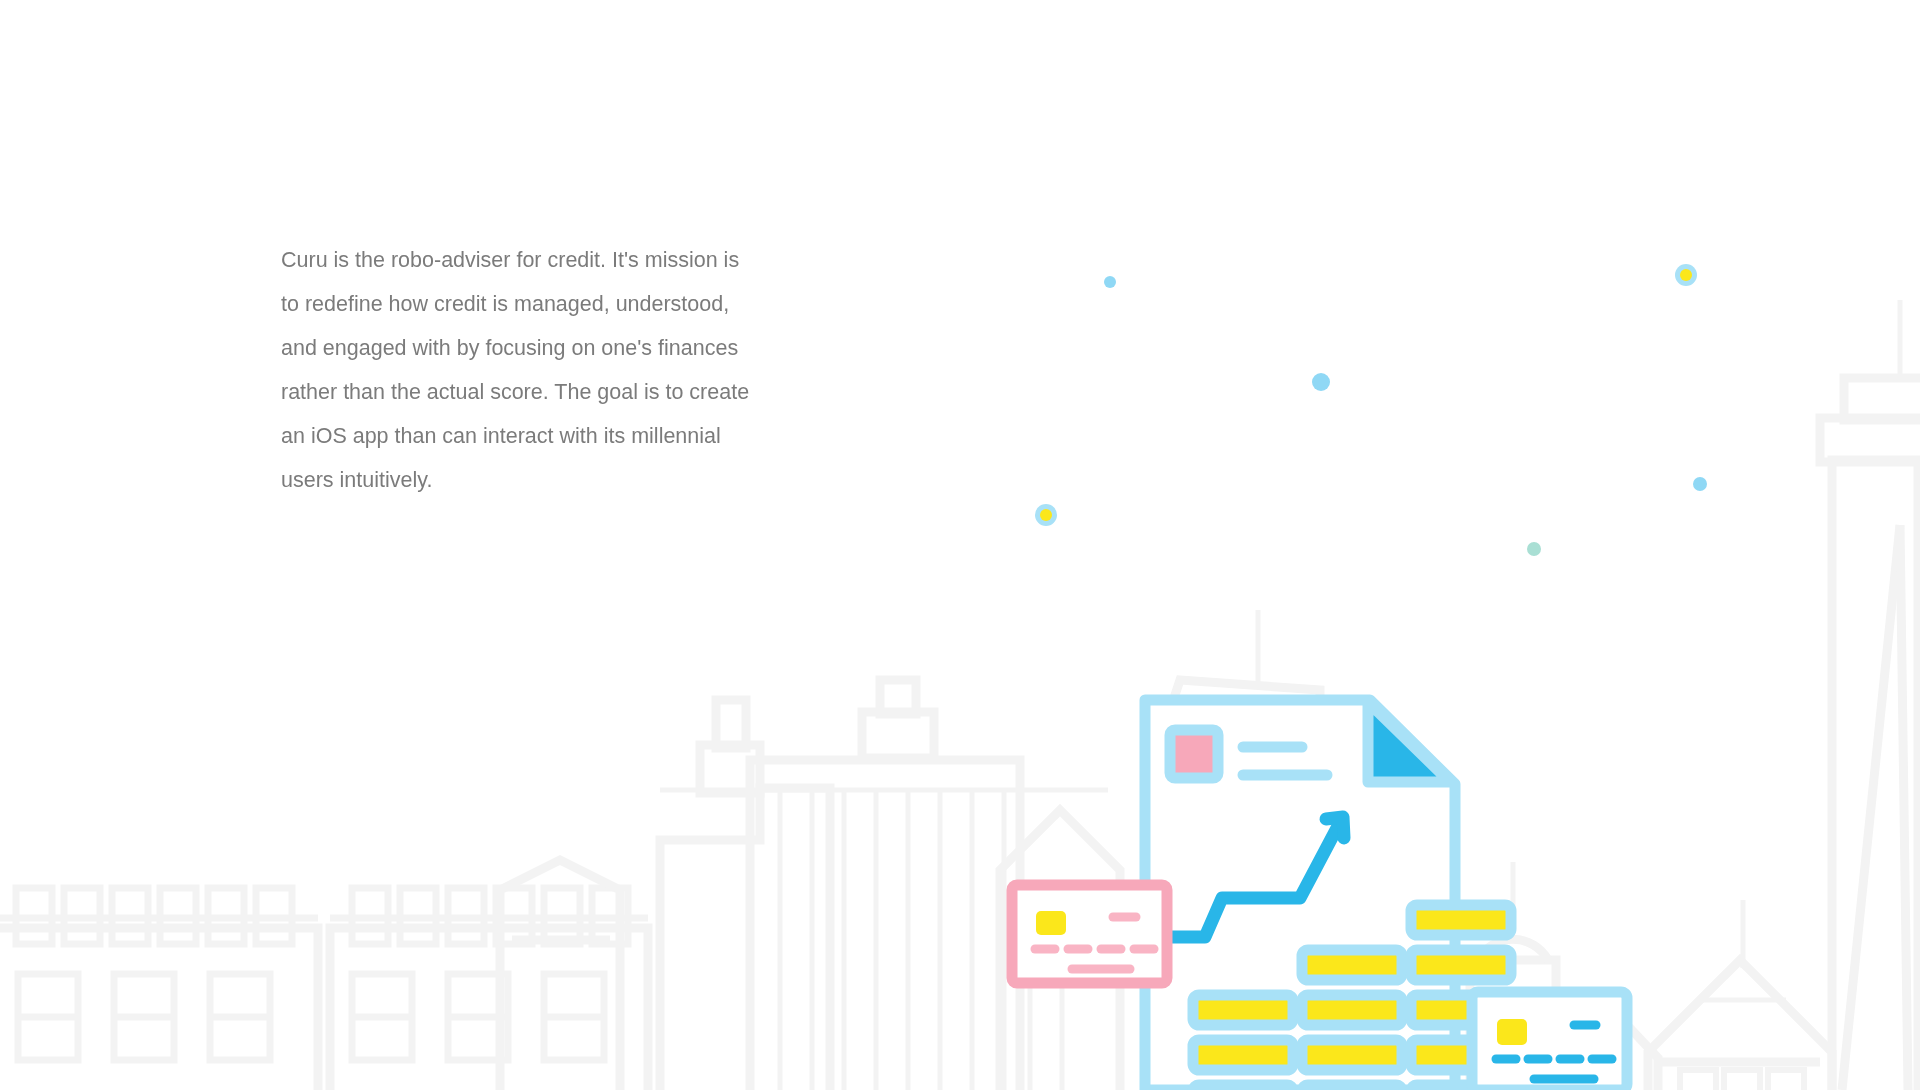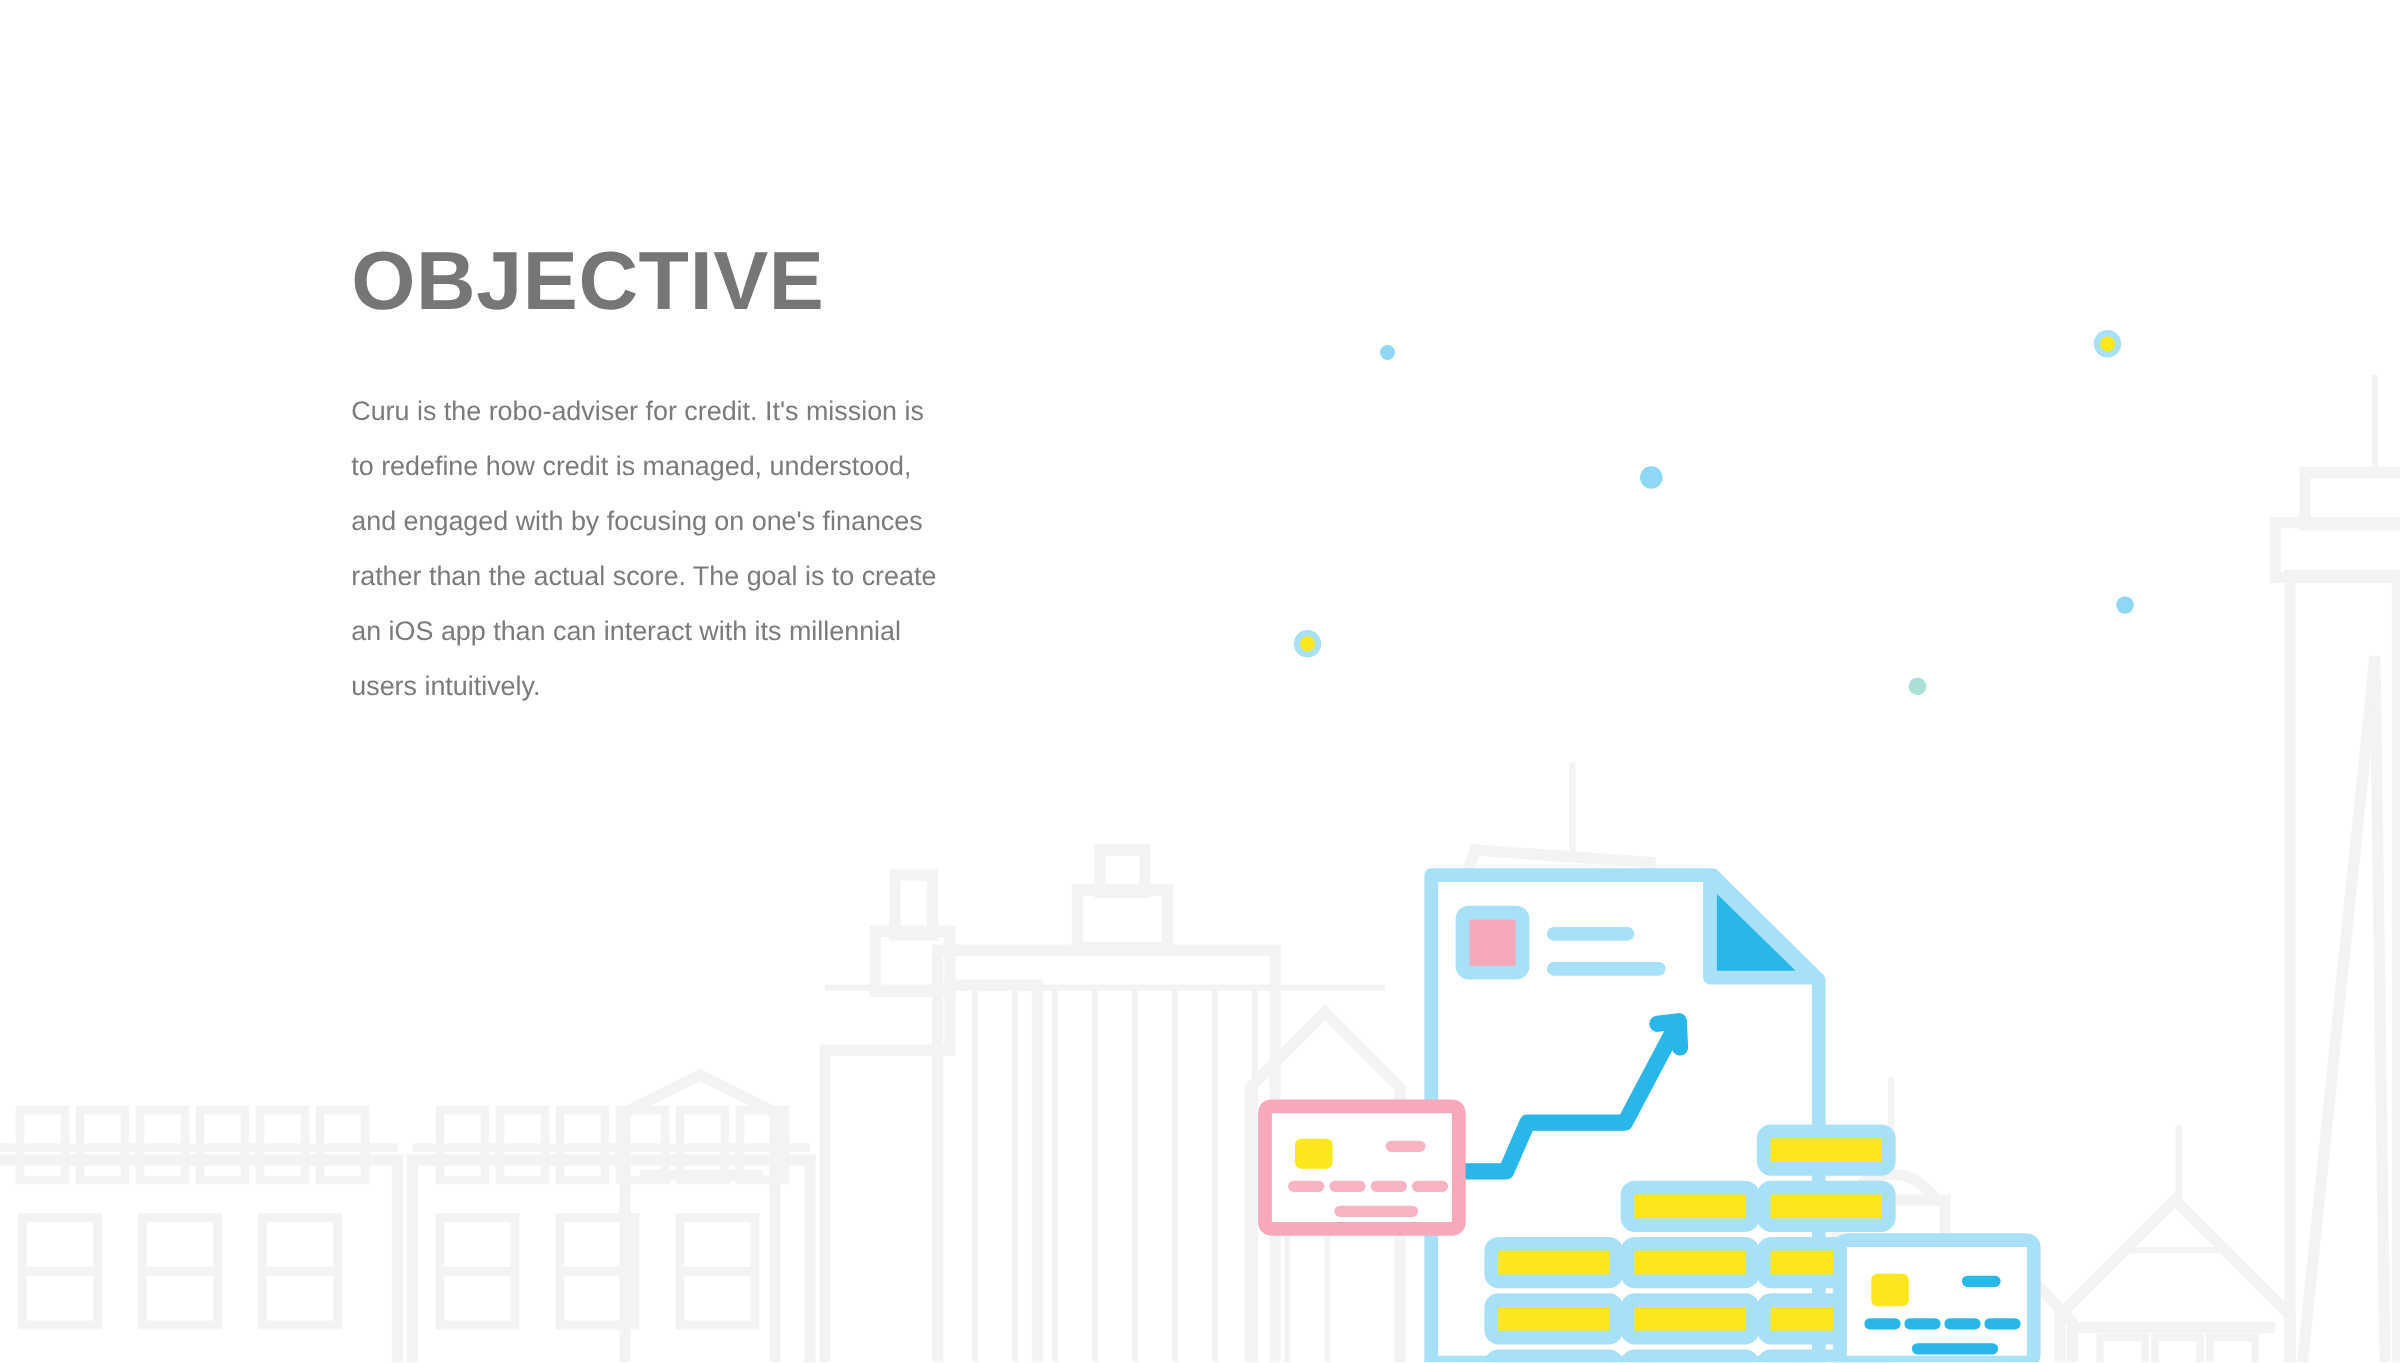--- a/index.html
+++ b/index.html
@@ -181,21 +181,20 @@
       <path d="M 1832 1090 L 1832 460 L 1918 460 L 1918 1090"></path>
       <path d="M 1842 1090 L 1900 525"></path>
       <path d="M 1908 1090 L 1900 525"></path>
       <rect x="1820" y="418" width="130" height="44"></rect>
       <rect x="1844" y="378" width="82" height="42"></rect>
       <line x1="1900" y1="300" x2="1900" y2="382" stroke-width="5"></line>
     </g>
   </svg>
 
   <div id="text-col">
-    <h1 id="page-title">OBJECTIVE</h1>
     <p id="body-copy">Curu is the robo-adviser for credit. It's mission is to redefine how credit is managed, understood, and engaged with by focusing on one's finances rather than the actual score. The goal is to create an iOS app than can interact with its millennial users intuitively.</p>
   </div>
 
   <svg id="illustration" viewBox="0 0 1920 1090" xmlns="http://www.w3.org/2000/svg">
 
     <g>
       <path d="M 1145 700 L 1370 700 L 1455 784 L 1455 1090 L 1145 1090 Z" fill="#ffffff" stroke="#a8e1f7" stroke-width="11" stroke-linejoin="round"></path>
       <path d="M 1368 702 L 1368 782 L 1450 782 Z" fill="#29b6e8" stroke="#a8e1f7" stroke-width="11" stroke-linejoin="round"></path>
     </g>
 

